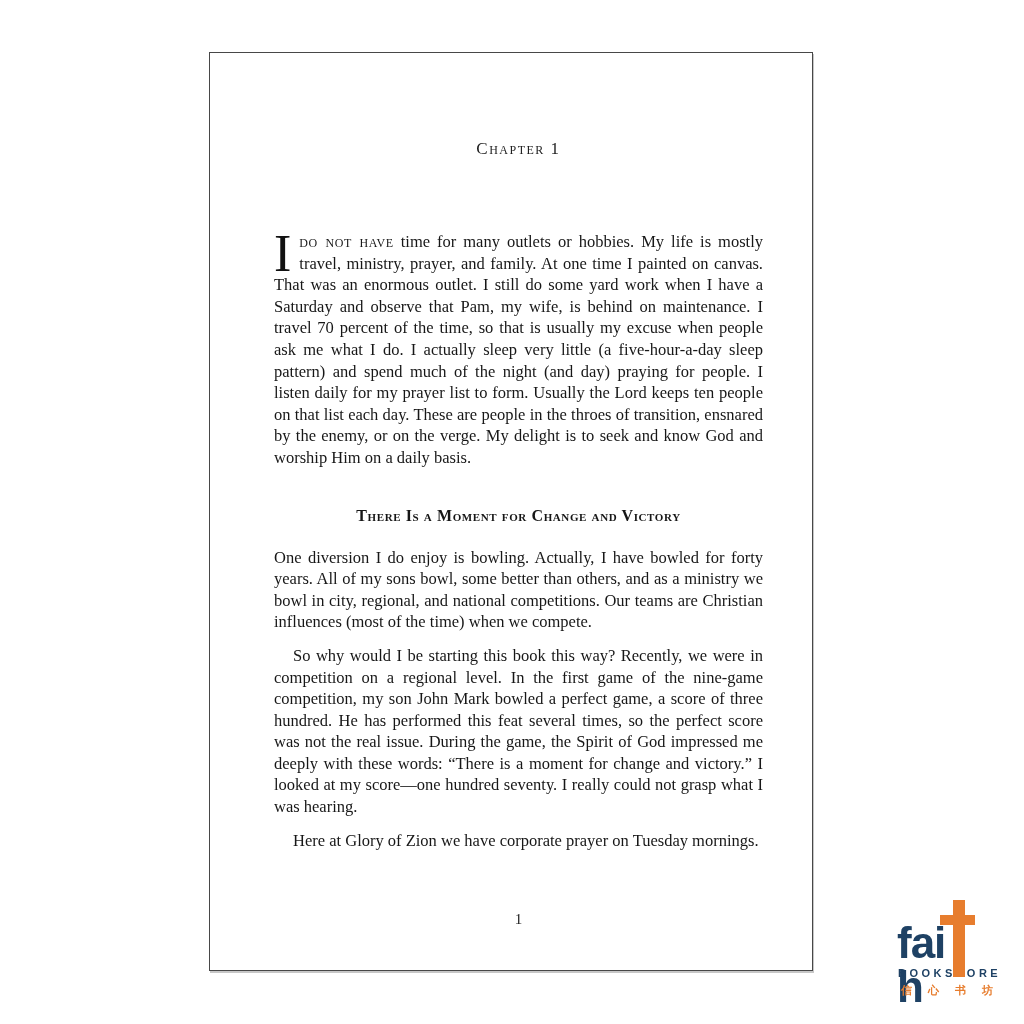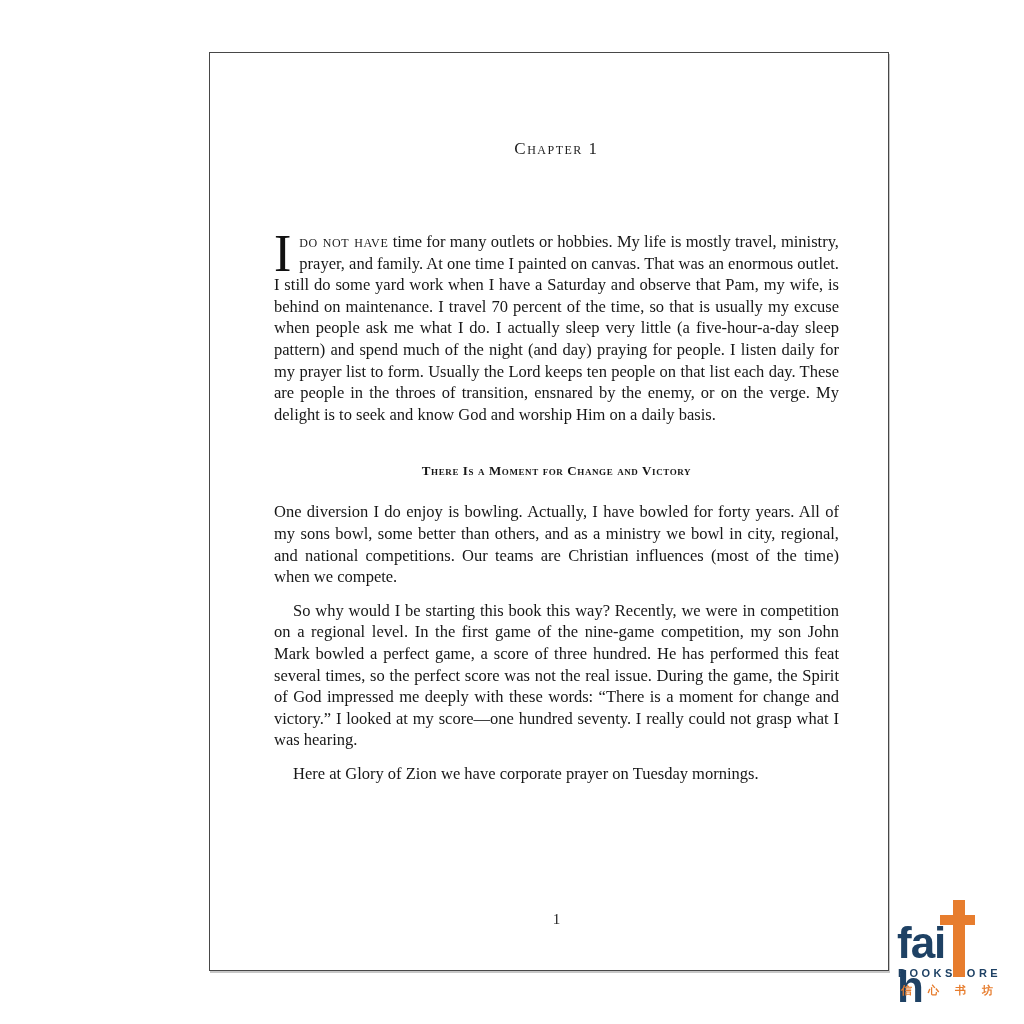--- a/index.html
+++ b/index.html
@@ -8,21 +8,21 @@
     background: #ffffff;
     position: relative;
     font-family: "Liberation Serif", serif;
     overflow: hidden;
   }
 
   
   .book-page {
     position: absolute;
     left: 209px; top: 52px;
-    width: 680px; height: 919px;
+    width: 604px; height: 919px;
     background: #ffffff;
     border: 1px solid #474747;
     box-shadow: 1px 2px 0 rgba(0,0,0,0.22);
     box-sizing: border-box;
   }
   .page-content {
     position: absolute;
     left: 64px; right: 49px; top: 0;
     color: #191919;
   }
@@ -58,21 +58,21 @@
     padding: 3px 8px 0 0;
     color: #111;
   }
   .sc { font-variant: small-caps; letter-spacing: 0.6px; }
   .it { }
   .section-heading {
     margin: 38px 0 0 0;
     text-align: center;
     font-variant: small-caps;
     font-weight: bold;
-    font-size: 13px;
+    font-size: 16px;
     letter-spacing: 0.6px;
     color: #161616;
   }
   .para2 { margin-top: 22px; }
   .indent { text-indent: 19px; margin-top: 12px; }
   .page-number {
     position: absolute;
     left: 64px; right: 49px;
     bottom: 42px;
     text-align: center;

